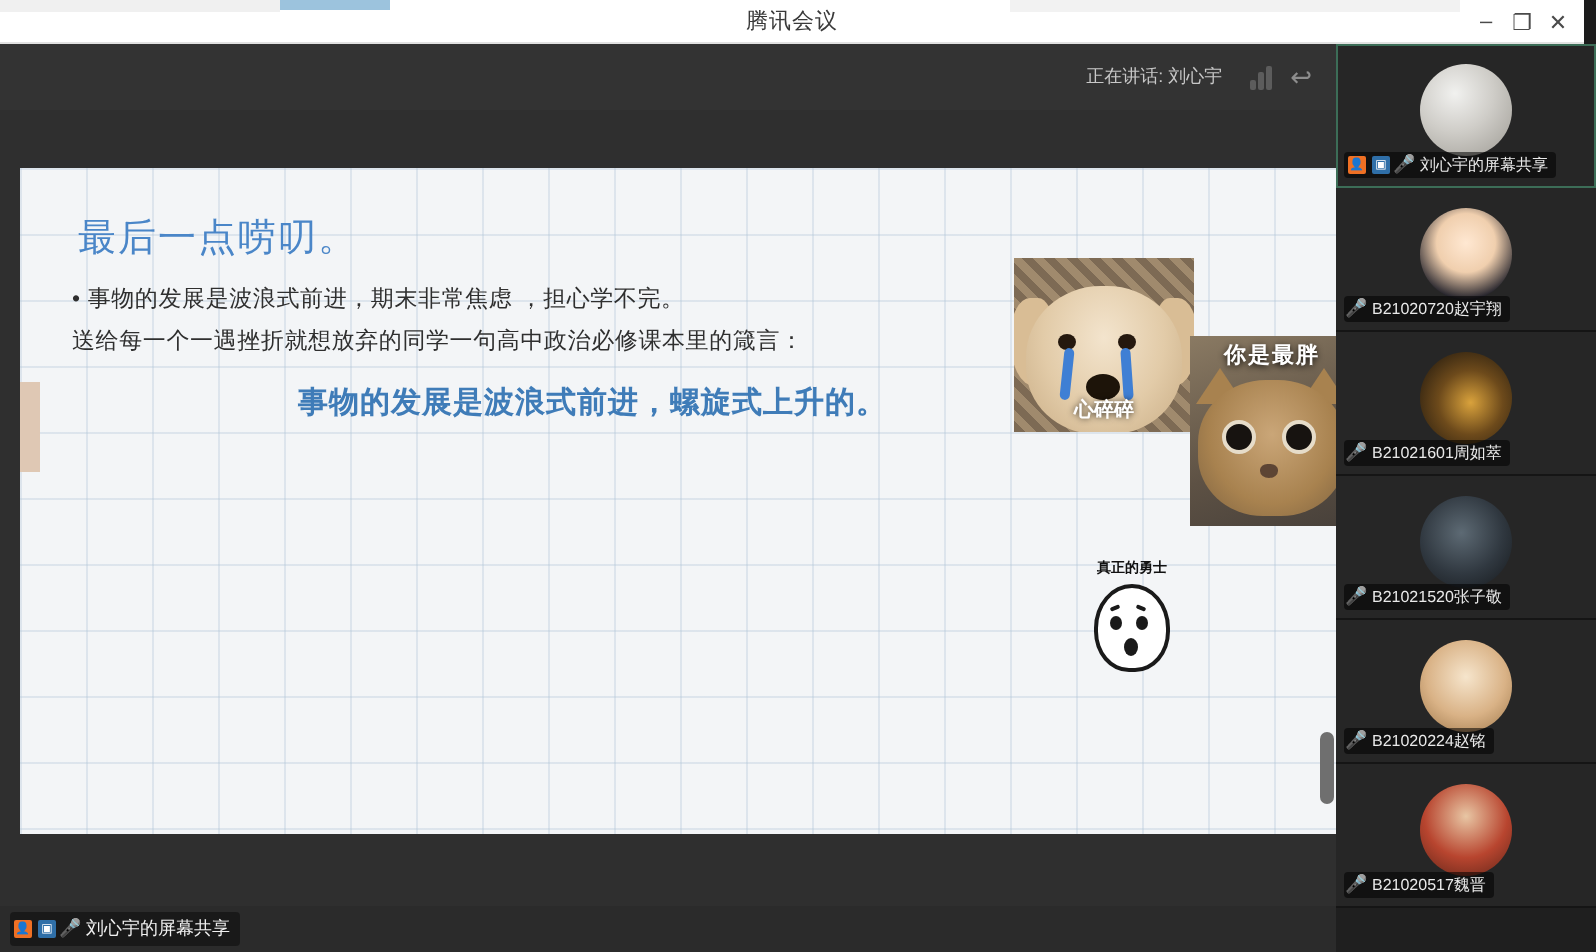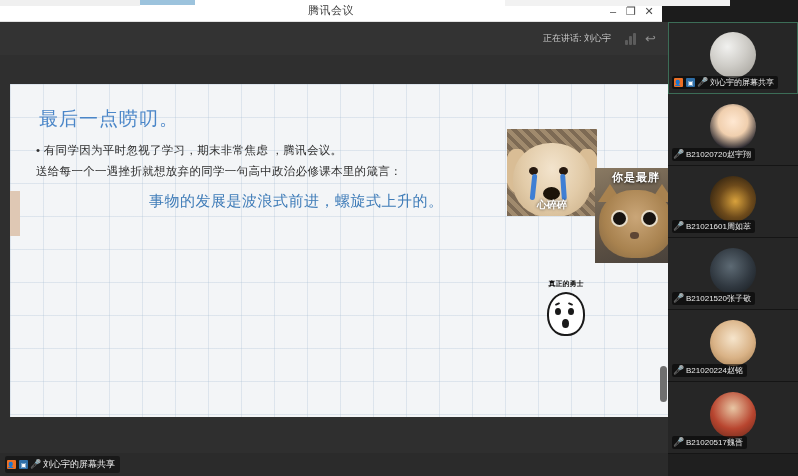--- a/index.html
+++ b/index.html
@@ -6,21 +6,21 @@
   html, body {
     width: 798px; height: 476px;
     overflow: hidden;
     background: #1c1c1c;
     font-family: "Liberation Sans", "DejaVu Sans", sans-serif;
   }
 
   
   .titlebar {
     position: absolute; top: 0; left: 0;
-    width: 662px; height: 22px;
+    width: 792px; height: 22px;
     background: #ffffff;
     border-bottom: 1px solid #e2e2e2;
     display: flex; align-items: center; justify-content: center;
   }
   .titlebar .strip-left {
     position: absolute; left: 0; top: 0; height: 6px; width: 140px;
     background: #f0f0f0;
   }
   .titlebar .strip-tab {
     position: absolute; left: 140px; top: 0; height: 5px; width: 55px;
@@ -102,21 +102,21 @@
     font-size: 19px; color: #4a86c8; font-weight: 400;
     letter-spacing: 1px;
   }
   .bullet-para {
     position: absolute; left: 26px; top: 56px;
     font-size: 11.5px; color: #2f2f2f; line-height: 21px;
     letter-spacing: .3px; width: 490px;
   }
   .blue-quote {
     position: absolute; left: 139px; top: 108px;
-    font-size: 15px; font-weight: normal; color: #3f7cb8;
+    font-size: 15px; font-weight: bold; color: #3f7cb8;
     letter-spacing: .5px;
   }
   .black-body {
     position: absolute; left: 44px; top: 148px;
     width: 450px;
     font-size: 13px; font-weight: bold; color: #141414;
     line-height: 27px; letter-spacing: .2px;
   }
 
   
@@ -292,21 +292,21 @@
       <div class="slide-right-tab"></div>
 
       <svg class="pencil" viewBox="0 0 32 38">
         <path d="M22 2 L29 9 L11 32 L3 35 L6 27 Z" fill="none" stroke="#8aa6bd" stroke-width="1.6"></path>
         <path d="M22 2 L29 9" stroke="#8aa6bd" stroke-width="1.6"></path>
         <path d="M6 27 L11 32" stroke="#8aa6bd" stroke-width="1.3"></path>
         <path d="M19 5 L26 12" stroke="#8aa6bd" stroke-width="1.1"></path>
       </svg>
 
       <div class="slide-title">最后一点唠叨。</div>
-      <div class="bullet-para" style="white-space:pre-line;">• 有同学因为平时忽视了学习，期末非常焦虑 ，腾讯会议。
+      <div class="bullet-para" style="white-space:pre-line;">• 事物的发展是波浪式前进，期末非常焦虑 ，担心学不完。
 送给每一个一遇挫折就想放弃的同学一句高中政治必修课本里的箴言：</div>
       <div class="blue-quote">事物的发展是波浪式前进，螺旋式上升的。</div>
 
       <div class="photo-dog">
         <div class="dogbg"></div>
         <div class="ear-l"></div>
           <div class="ear-r"></div>
         <div class="head"></div>
         <div class="eye l"></div>
           <div class="eye r"></div>

